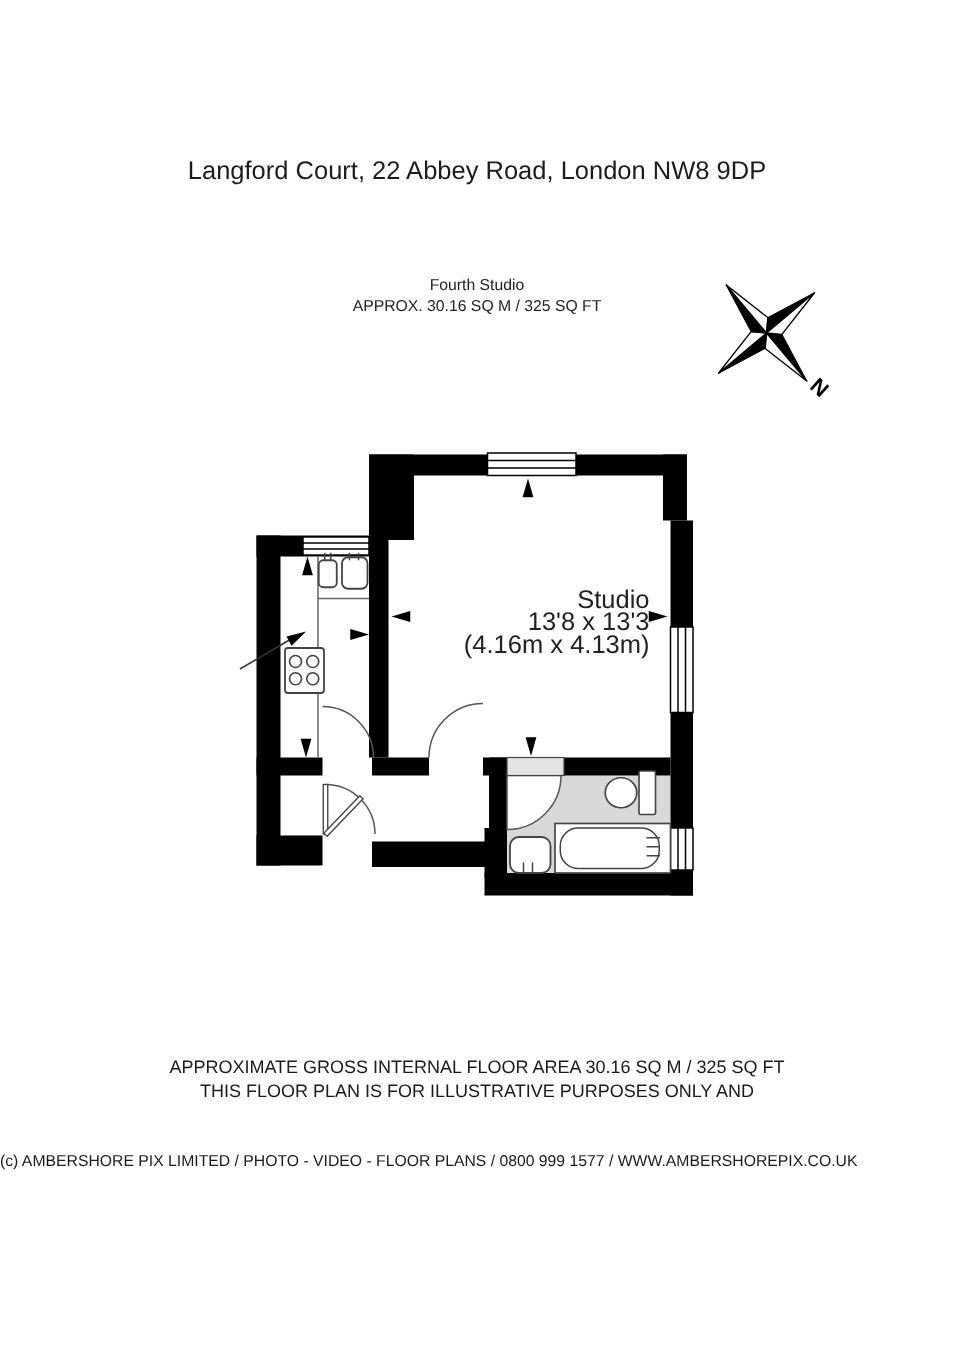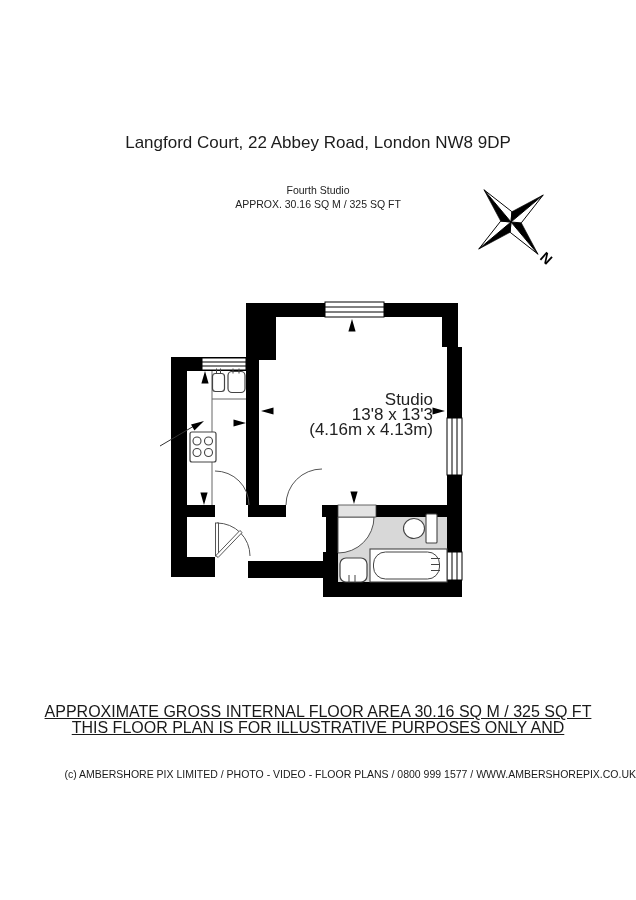--- a/index.html
+++ b/index.html
@@ -1,25 +1,25 @@
 <!DOCTYPE html>
 <html><head>
 <meta charset="utf-8">
 <style>
   html,body{margin:0;padding:0;background:#fff;}
   #page{position:relative;width:636px;height:900px;background:#ffffff;overflow:hidden;
         font-family:"Liberation Sans","DejaVu Sans",sans-serif;color:#1a1a1a;}
   .abs{position:absolute;}
-  #title{top:133px;left:0;width:636px;text-align:center;font-size:17px;color:#1c1c1c;}
+  #title{top:104px;left:0;width:636px;text-align:center;font-size:17px;color:#1c1c1c;}
   #plan-header{top:184px;left:0;width:636px;text-align:center;font-size:10.5px;line-height:13.5px;color:#222;}
   .room-label{text-align:right;font-size:17px;line-height:15px;color:#222;}
   #kitchen-label{top:424px;left:42px;width:160px;}
   #studio-label{top:392px;left:273px;width:160px;}
-  #disclaimer{top:704px;left:0;width:636px;text-align:center;font-size:16px;line-height:15.5px;color:#1a1a1a;text-decoration:underline;}
-  #copyright{top:768px;left:0;width:636px;text-align:right;font-size:10.5px;color:#1a1a1a;}
+  #disclaimer{top:704px;left:0;width:636px;text-align:center;font-size:12px;line-height:15.5px;color:#1a1a1a;}
+  #copyright{top:768px;left:0;width:636px;text-align:left;font-size:10.5px;color:#1a1a1a;}
   svg{position:absolute;top:0;left:0;}
 </style>
 </head>
 <body>
 
 <div id="page">
 
   <div id="title" class="abs">Langford Court, 22 Abbey Road, London NW8 9DP</div>
 
   <div id="plan-header" class="abs">

